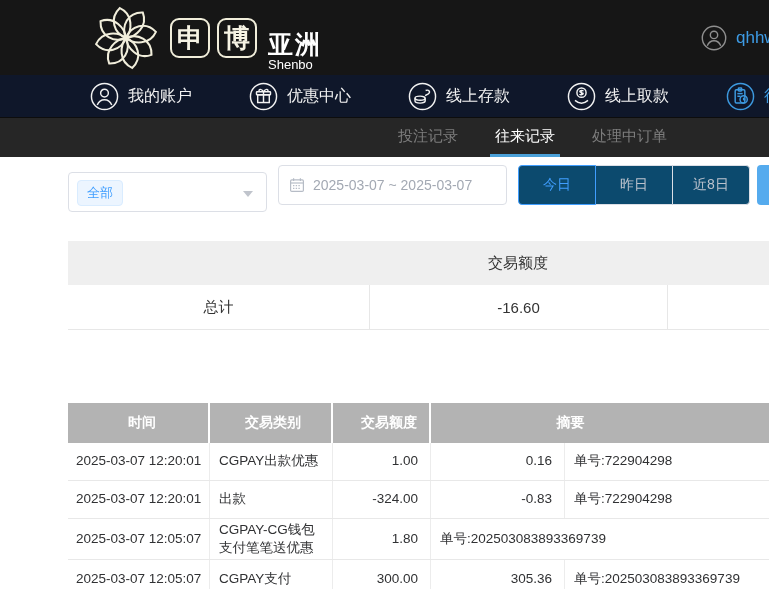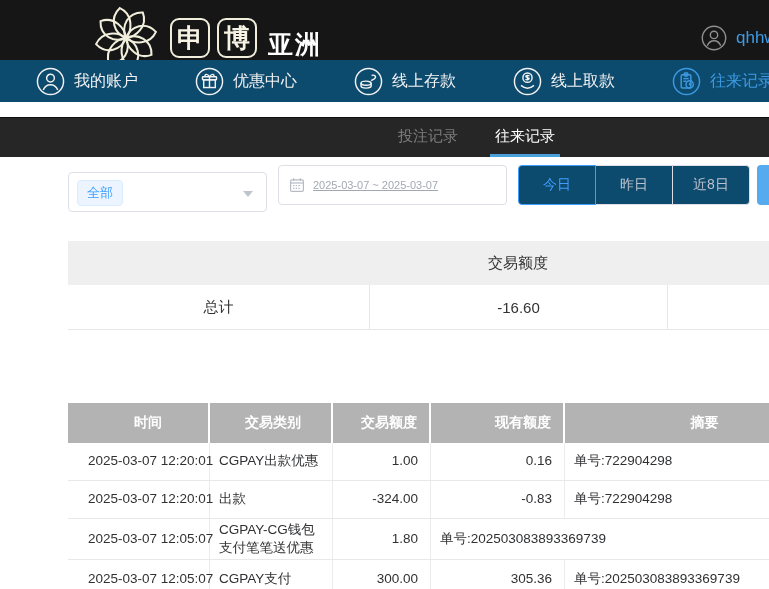--- a/index.html
+++ b/index.html
@@ -13,22 +13,22 @@
   .logo-flower { margin-right:10px; }
   .logo-char { width:40px; height:40px; border:2px solid #f1eedb; border-radius:9px; color:#f6f3e4;
                font-size:26px; line-height:36px; text-align:center; margin-right:7px; font-weight:bold; }
   .logo-txtcol { margin-left:4px; color:#fff;margin-top:28px; }
   .logo-region { font-size:25px; letter-spacing:2px; font-weight:bold; line-height:26px; }
   .logo-sub { font-size:13px; color:#ffffff; line-height:15px; }
   .user-wrap { position:absolute; left:701px; top:25px; display:flex; align-items:center; gap:9px; white-space:nowrap; }
   .username { color:#3d9be5; font-size:17px; cursor:pointer; }
 
   
-  .navbar { position:absolute; top:60px; left:0; width:100%; height:42px; background:#0c4a6e;
-            display:flex; align-items:center; padding-left:36px; gap:57px; }
+  .navbar { position:absolute; top:75px; left:0; width:100%; height:42px; background:#0f172a;
+            display:flex; align-items:center; padding-left:90px; gap:57px; }
   .nav-item { display:flex; align-items:center; gap:9px; color:#f2f2f2; font-size:16px;
               white-space:nowrap; cursor:pointer; flex:none; }
   .nav-item svg { width:29px; height:29px; display:block; }
   .nav-item.active { color:#3d9ae0; }
 
   
   .subnav { position:absolute; top:117px; left:0; width:100%; height:40px; background:#262626;
             border-top:1px solid #0d0d0d; }
   .subnav-inner { position:absolute; left:393px; top:0; height:100%; display:flex; gap:27px; }
   .subnav-item { height:100%; display:flex; align-items:center; padding:0 5px; font-size:15px;
@@ -37,21 +37,21 @@
 
   
   .select-box { position:absolute; left:68px; top:165px; width:199px; height:40px;
                 border:1px solid #dcdfe6; border-radius:4px; background:#fff; cursor:pointer;margin-top:7px; }
   .tag { position:absolute; left:8px; top:7px; height:26px; line-height:24px; padding:0 9px;
          background:#ecf5ff; border:1px solid #d9ecff; border-radius:4px; color:#409eff; font-size:13px; }
   .caret { position:absolute; right:13px; top:18px; width:0; height:0;
            border-left:5px solid transparent; border-right:5px solid transparent; border-top:6px solid #c0c4cc; }
   .date-box { position:absolute; left:278px; top:165px; width:229px; height:40px;
               border:1px solid #dcdfe6; border-radius:4px; display:flex; align-items:center;
-              padding:8px 10px; gap:8px; color:#a3a9b3; font-size:11px; cursor:pointer; white-space:nowrap;text-decoration:underline; }
+              padding:8px 10px; gap:8px; color:#a3a9b3; font-size:14px; cursor:pointer; white-space:nowrap; }
   .quick-group { position:absolute; left:518px; top:165px; display:flex; }
   .quick-btn { width:78px; height:40px; border:1px solid #dcdfe6; background:#0c4a6e; color:#bcc2cd;
                font-size:14px; display:flex; align-items:center; justify-content:center;
                margin-left:-1px; cursor:pointer; position:relative; }
   .quick-btn:first-child { border-radius:4px 0 0 4px; margin-left:0; }
   .quick-btn:last-child { border-radius:0 4px 4px 0; }
   .quick-btn.active { border-color:#409eff; color:#409eff; z-index:2; }
   .search-btn { position:absolute; left:757px; top:165px; width:46px; height:40px;
                 background:#55abee; border-radius:4px; cursor:pointer; }
 
@@ -68,21 +68,21 @@
 
   
   .rtable { position:absolute; left:68px; top:403px; width:767px; font-size:13.5px; color:#303133; }
   .rt-head { display:flex; height:40px; background:#b3b3b3; color:#fff; font-weight:bold; font-size:14px; }
   .rt-th { display:flex; align-items:center; justify-content:center; border-right:2px solid #fff; }
   .rt-th:last-child { border-right:none; }
   .rt-row { display:flex; border-bottom:1px solid #e8e8e8; }
   .rt-cell { display:flex; align-items:center; min-height:37px; padding-top:2px; padding-bottom:2px;
              border-right:1px solid #ececec; line-height:1.35; }
   .rt-cell:last-child { border-right:none; }
-  .w-time    { width:142px; padding-left:20px;  white-space:nowrap;text-align:center; }
+  .w-time    { width:142px; padding-left:8px;  white-space:nowrap;text-align:center; }
   .w-type    { width:123px; padding-left:9px; padding-right:4px; }
   .w-amount  { width:98px;  padding-right:12px; justify-content:flex-end; }
   .w-balance { width:134px; padding-right:12px; justify-content:flex-end; }
   .w-summary { width:270px; padding-left:9px; white-space:nowrap; }
 </style>
 </head>
 <body>
 
 <div class="page">
 
@@ -175,20 +175,21 @@
         </svg>
       </span>
       <span>往来记录</span>
     </div>
   </div>
 
   <div class="subnav">
     <div class="subnav-inner">
       <div class="subnav-item">投注记录</div>
       <div class="subnav-item active">往来记录</div>
+      <div class="subnav-item">处理中订单</div>
     </div>
   </div>
 
   <div class="select-box">
     <span class="tag">全部</span>
     <span class="caret"></span>
   </div>
 
   <div class="date-box">
     <svg width="16" height="16" viewBox="0 0 16 16" fill="none" stroke="#b6bcc6" stroke-width="1.2">
@@ -219,21 +220,20 @@
       <div class="sum-cell sum-c2">-16.60</div>
       <div class="sum-cell sum-c3"></div>
     </div>
   </div>
 
   <div class="rtable">
     <div class="rt-head">
       <div class="rt-th w-time">时间</div>
       <div class="rt-th w-type">交易类别</div>
       <div class="rt-th w-amount">交易额度</div>
-      <div class="rt-th w-balance">现有额度</div>
       <div class="rt-th w-summary">摘要</div>
     </div>
     <div class="rt-body">
 
         <div class="rt-row">
           <div class="rt-cell w-time">2025-03-07 12:20:01</div>
           <div class="rt-cell w-type">CGPAY出款优惠</div>
           <div class="rt-cell w-amount">1.00</div>
           <div class="rt-cell w-balance">0.16</div>
           <div class="rt-cell w-summary">单号:722904298</div>

